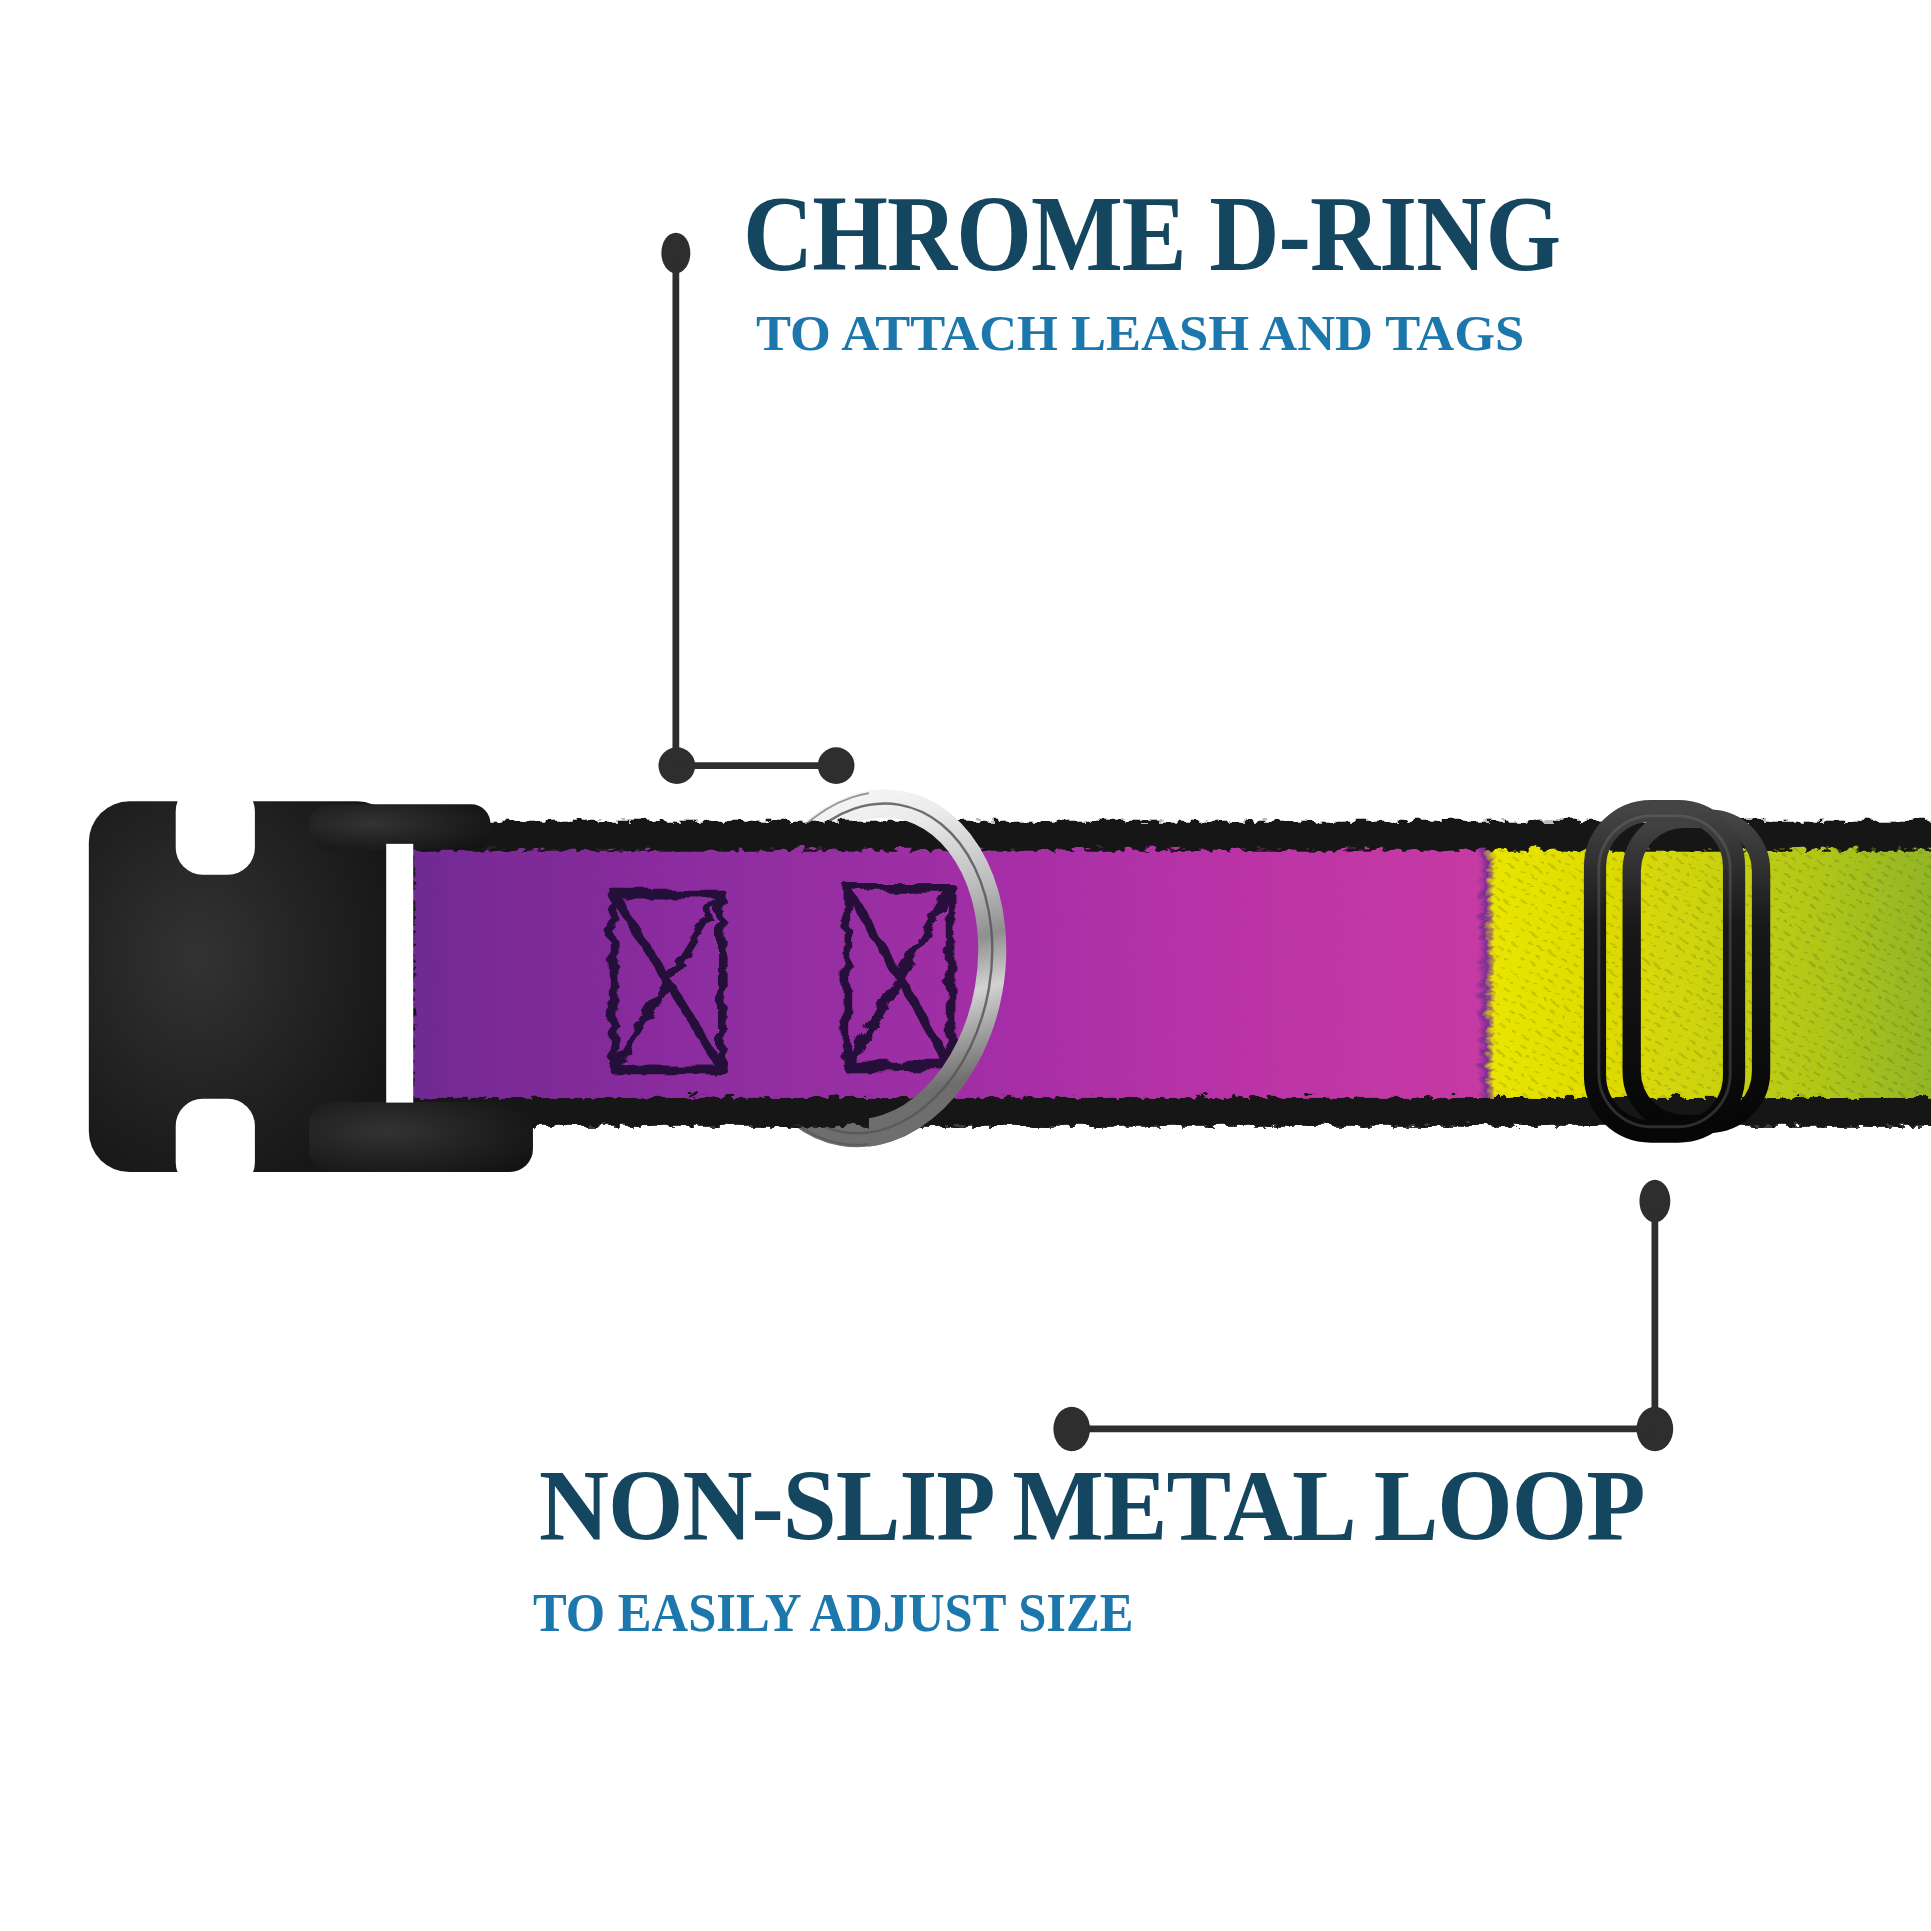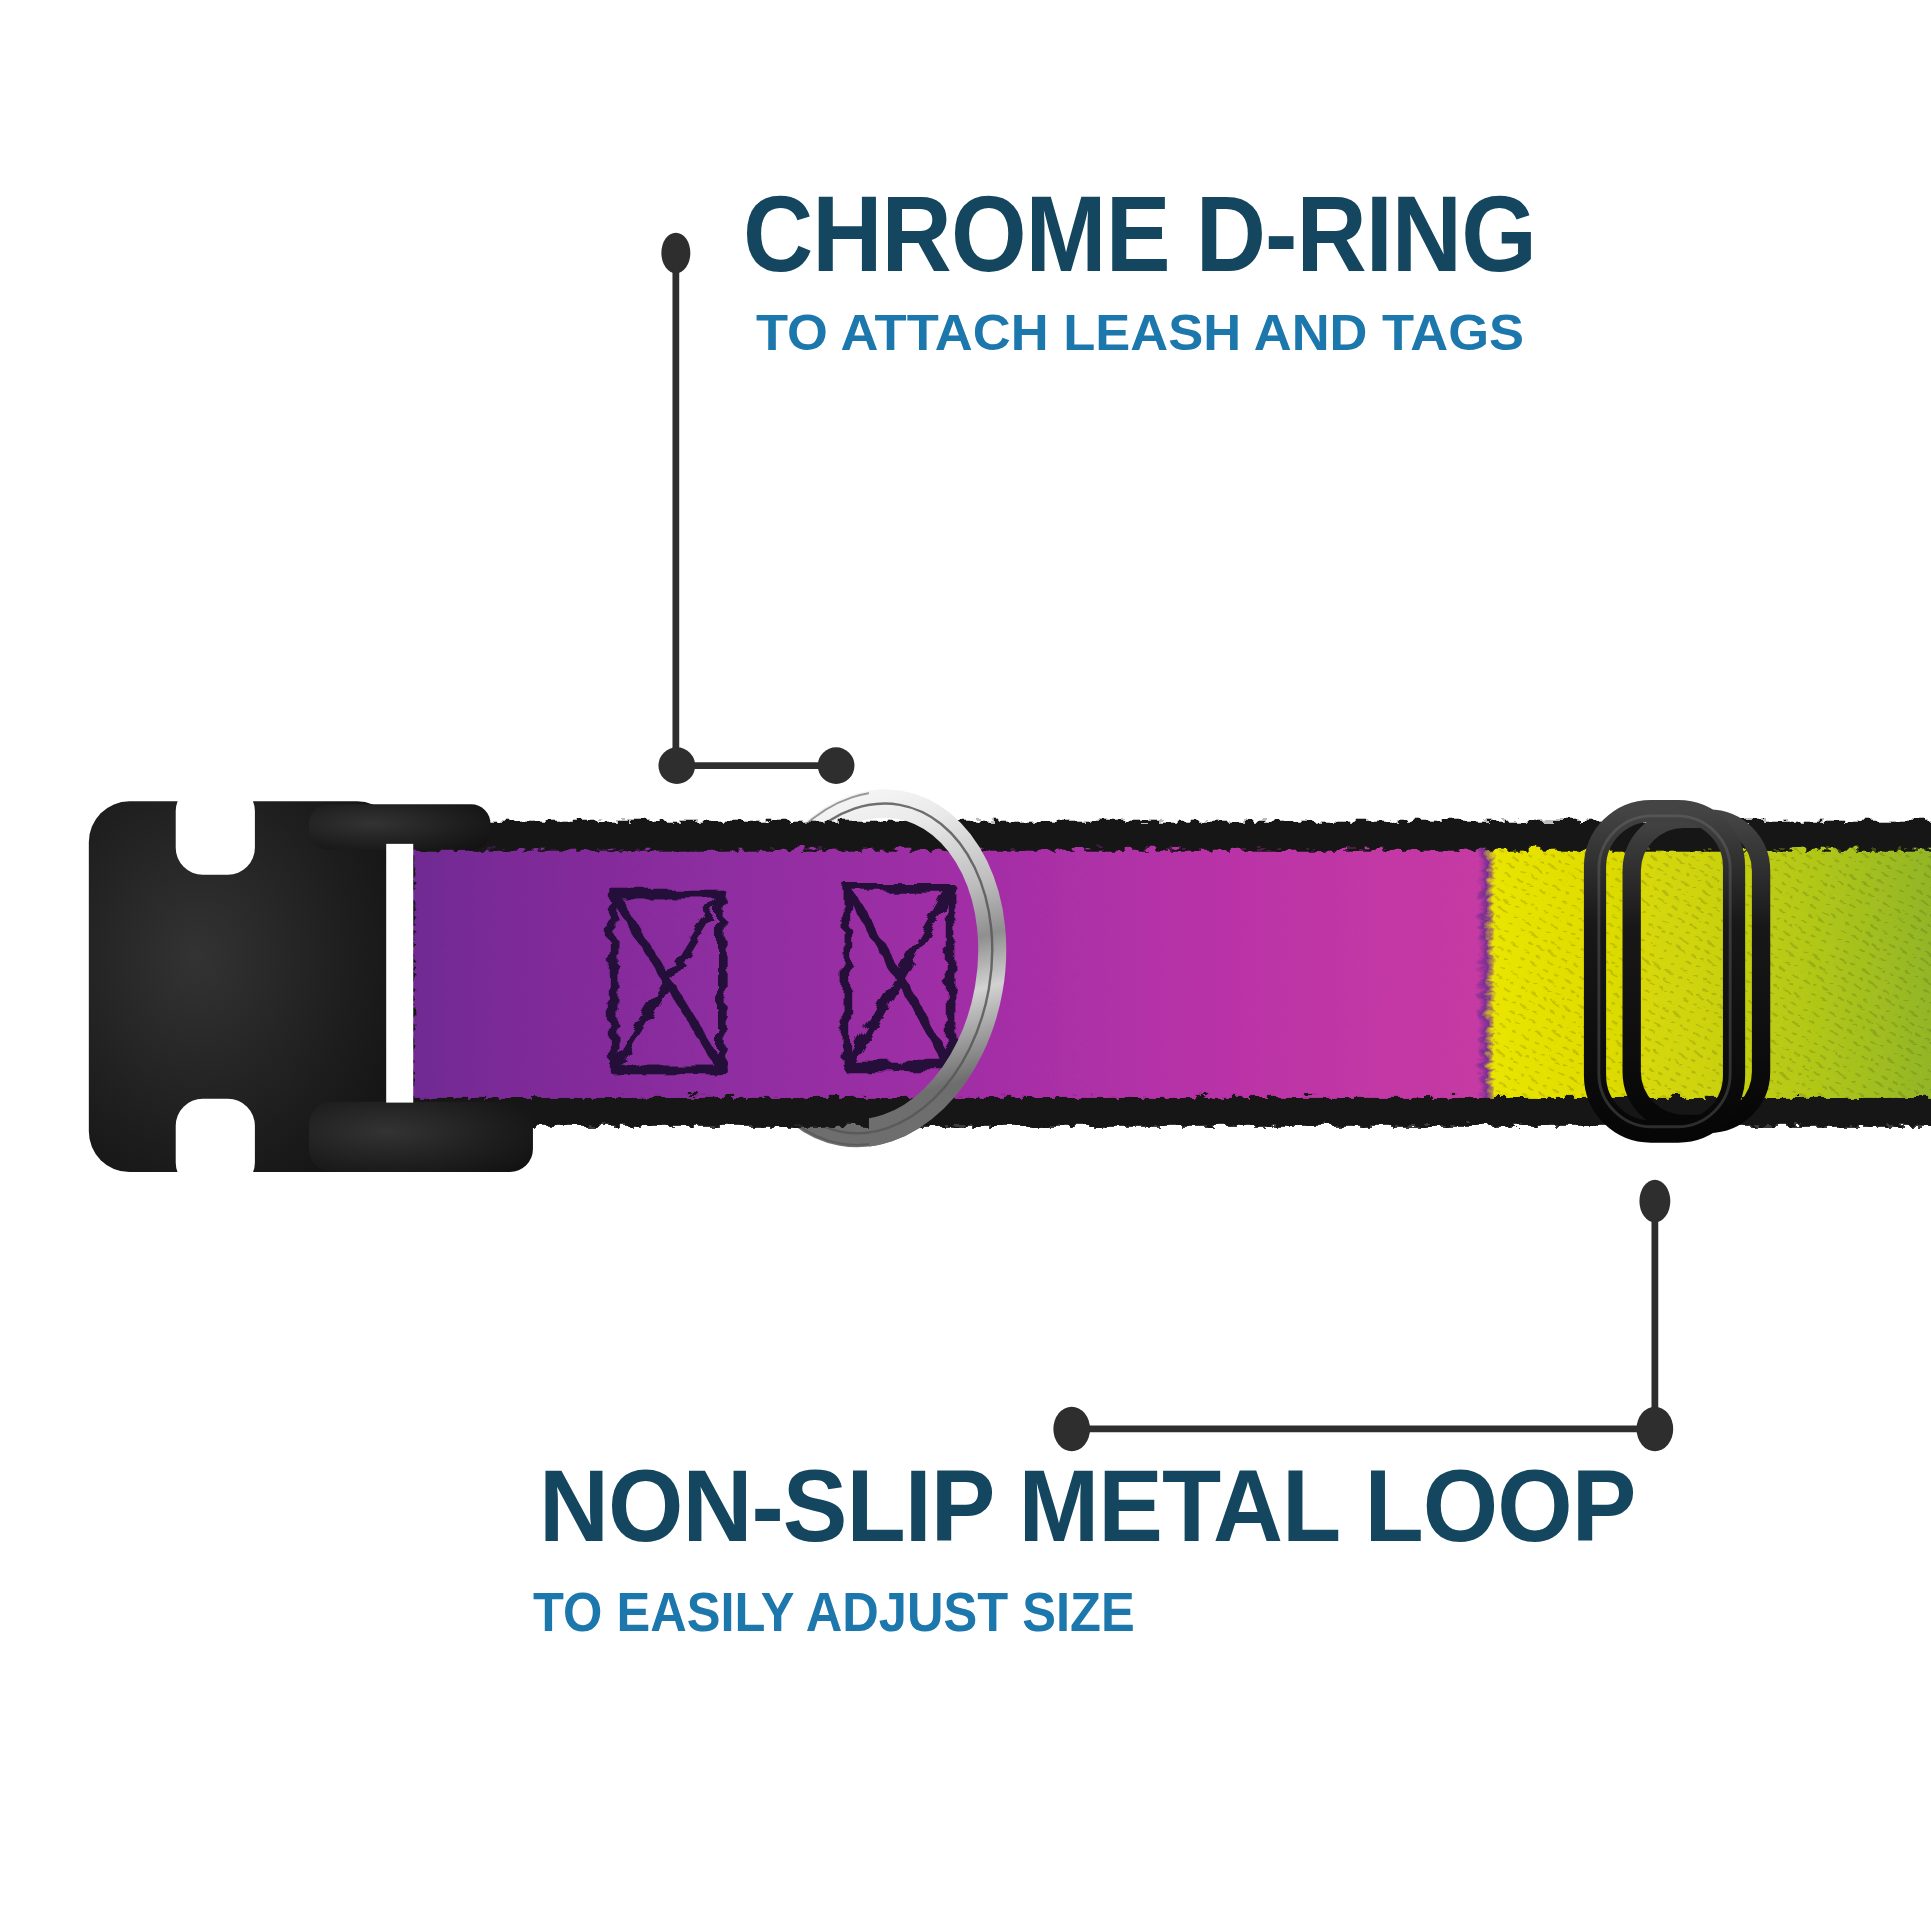--- a/index.html
+++ b/index.html
@@ -1,21 +1,21 @@
 <!DOCTYPE html>
 <html><head>
 <meta charset="utf-8">
 <style>
   html,body{margin:0;padding:0;background:#ffffff;}
   #stage{
     position:relative;
     width:1931px;height:1689px;
     background:#ffffff;
     overflow:hidden;
-    font-family:Liberation Sans, sans-serif;
+    font-family:Liberation Serif, serif;
   }
   #scene{position:absolute;left:0;top:0;}
   .callout-title{
     position:absolute;
     font-weight:700;
     color:#14465f;
     white-space:nowrap;
     line-height:1;
     transform-origin:left top;
     letter-spacing:-1px;

